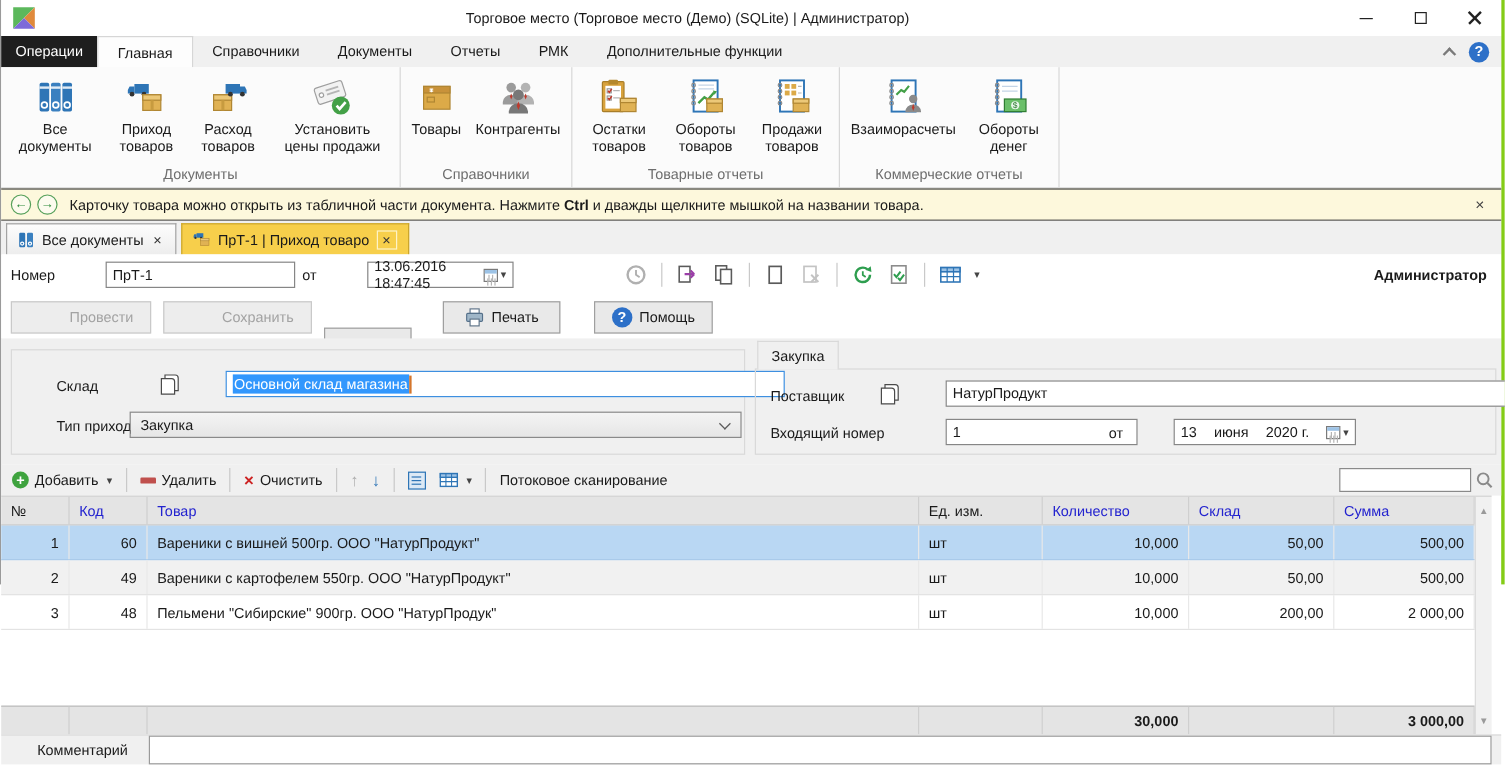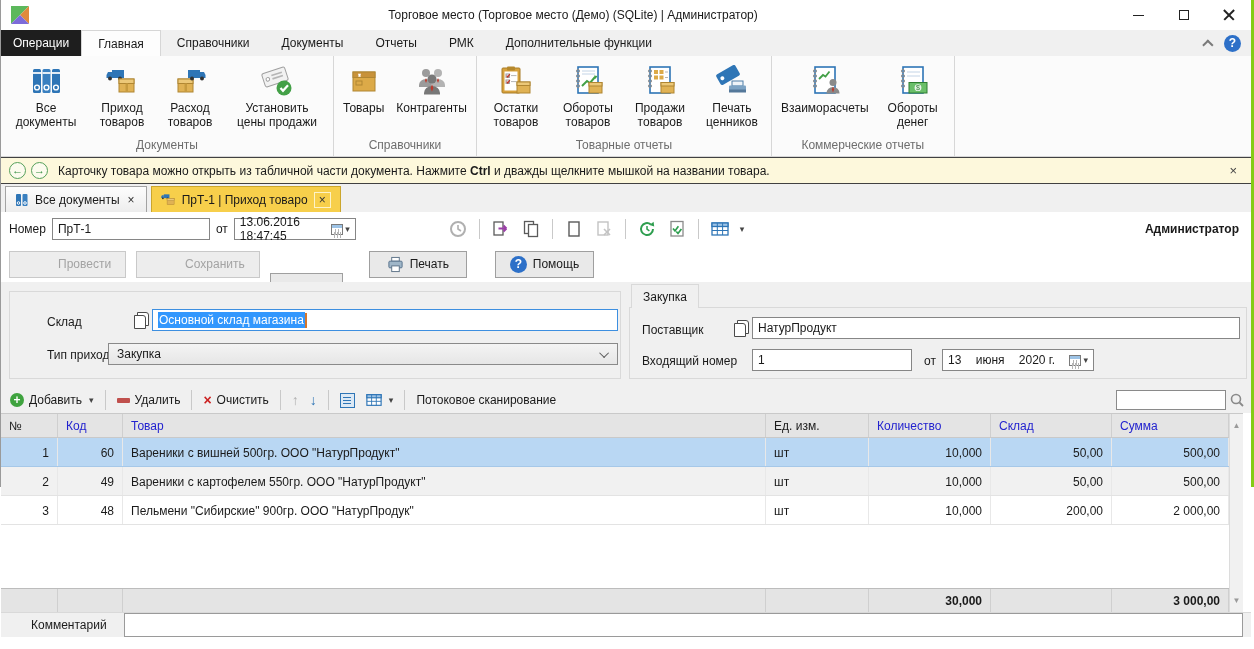--- a/index.html
+++ b/index.html
@@ -44,21 +44,21 @@
 
   
   .doctabs { height:28px; background:#f0f0f0; display:flex; align-items:flex-end; padding-left:4px; gap:4px; flex:0 0 auto; }
   .dtab { height:26px; display:flex; align-items:center; gap:6px; padding:0 9px; border:1px solid #a3a3a3; border-bottom:none; background:linear-gradient(#fdfdfd,#ededed); }
   .dtab.active { background:#f7cf4b; border-color:#cba62d; }
   .dtab-close { color:#333; padding:0 2px; font-size:12px; }
   .dtab.active .dtab-close { border:1px solid #fdf3c8; padding:0 4px; }
 
   
   .dochead { height:34px; background:#fff; display:flex; align-items:center; padding:0 8px; gap:6px; flex:0 0 auto; }
-  .tbx { background:#fff; border:1px solid #868686; height:22px; display:flex; align-items:center; padding:0 5px; }
+  .tbx { background:#fff; border:1px solid #868686; height:22px; display:flex; align-items:center; padding:0 5px;margin-left:36px; }
   .tbx.focus { border-color:#3d8fe0; }
   .sel { background:#3297fd; color:#fff; padding:1px 1px; }
   .caret { width:2px; height:15px; background:#d4762c; display:inline-block; }
   .num-input { width:158px; }
   .date-box { width:122px; justify-content:flex-start; }
   .cal-ic { width:12px; height:11px; border:1px solid #7a7a7a; background:linear-gradient(#fff,#fff) padding-box; position:relative; display:inline-block; }
   .cal-ic::before { content:""; position:absolute; left:0; top:0; right:0; height:3px; background:#9dc3e6; }
   .cal-ic::after { content:""; position:absolute; left:3px; top:4px; width:1px; height:6px; background:#b5b5b5; box-shadow:3px 0 #b5b5b5, -1px 3px #b5b5b5, 2px 3px #b5b5b5, 5px 3px #b5b5b5; }
   .dd-arrow { color:#444; font-size:9px; margin-left:2px; }
   .tool-ic { width:24px; height:24px; display:flex; align-items:center; justify-content:center; }
@@ -310,34 +310,20 @@
                 <rect x="10" y="10.5" width="4" height="4" fill="#dcaa48"></rect>
                 <rect x="15.5" y="10.5" width="4" height="4" fill="#dcaa48"></rect>
               <line x1="21" y1="7" x2="24" y2="7" stroke="#b5b5b5"></line>
                 <line x1="21" y1="12.5" x2="24" y2="12.5" stroke="#b5b5b5"></line>
               <rect x="17" y="17.5" width="13" height="10.5" fill="#e0b254" stroke="#b08632"></rect>
                 <rect x="17" y="17.5" width="13" height="3.5" fill="#ecc878" stroke="#b08632"></rect>
             </svg>
             </span>
           <span class="rlbl" style="max-width:60px">Продажи товаров</span>
         </div>
-        <div class="rbtn">
-          <span class="ric">
-            <svg width="32" height="32" viewBox="0 0 32 32">
-              <g transform="rotate(-30 12 10)">
-                  <rect x="1" y="4" width="22" height="12" rx="2" fill="#2e75b6"></rect>
-                  <circle cx="5.5" cy="10" r="2" fill="#fff"></circle>
-                </g>
-              <rect x="16" y="16" width="11" height="5" fill="#eef3f8" stroke="#4f7ea8"></rect>
-                <rect x="13" y="20.5" width="17" height="6.5" rx="1" fill="#7da3c4"></rect>
-                <rect x="13" y="24.5" width="17" height="3" fill="#54789a"></rect>
-            </svg>
-            </span>
-          <span class="rlbl" style="max-width:60px">Печать ценников</span>
-        </div>
       </div>
       <div class="rgtitle">Товарные отчеты</div>
     </div>
 
     <div class="rgroup">
       <div class="rbuttons">
         <div class="rbtn">
           <span class="ric">
             <svg width="32" height="32" viewBox="0 0 32 32">
               <rect x="6" y="2" width="20" height="26" fill="#fff" stroke="#2e75b6" stroke-width="1.6"></rect>

